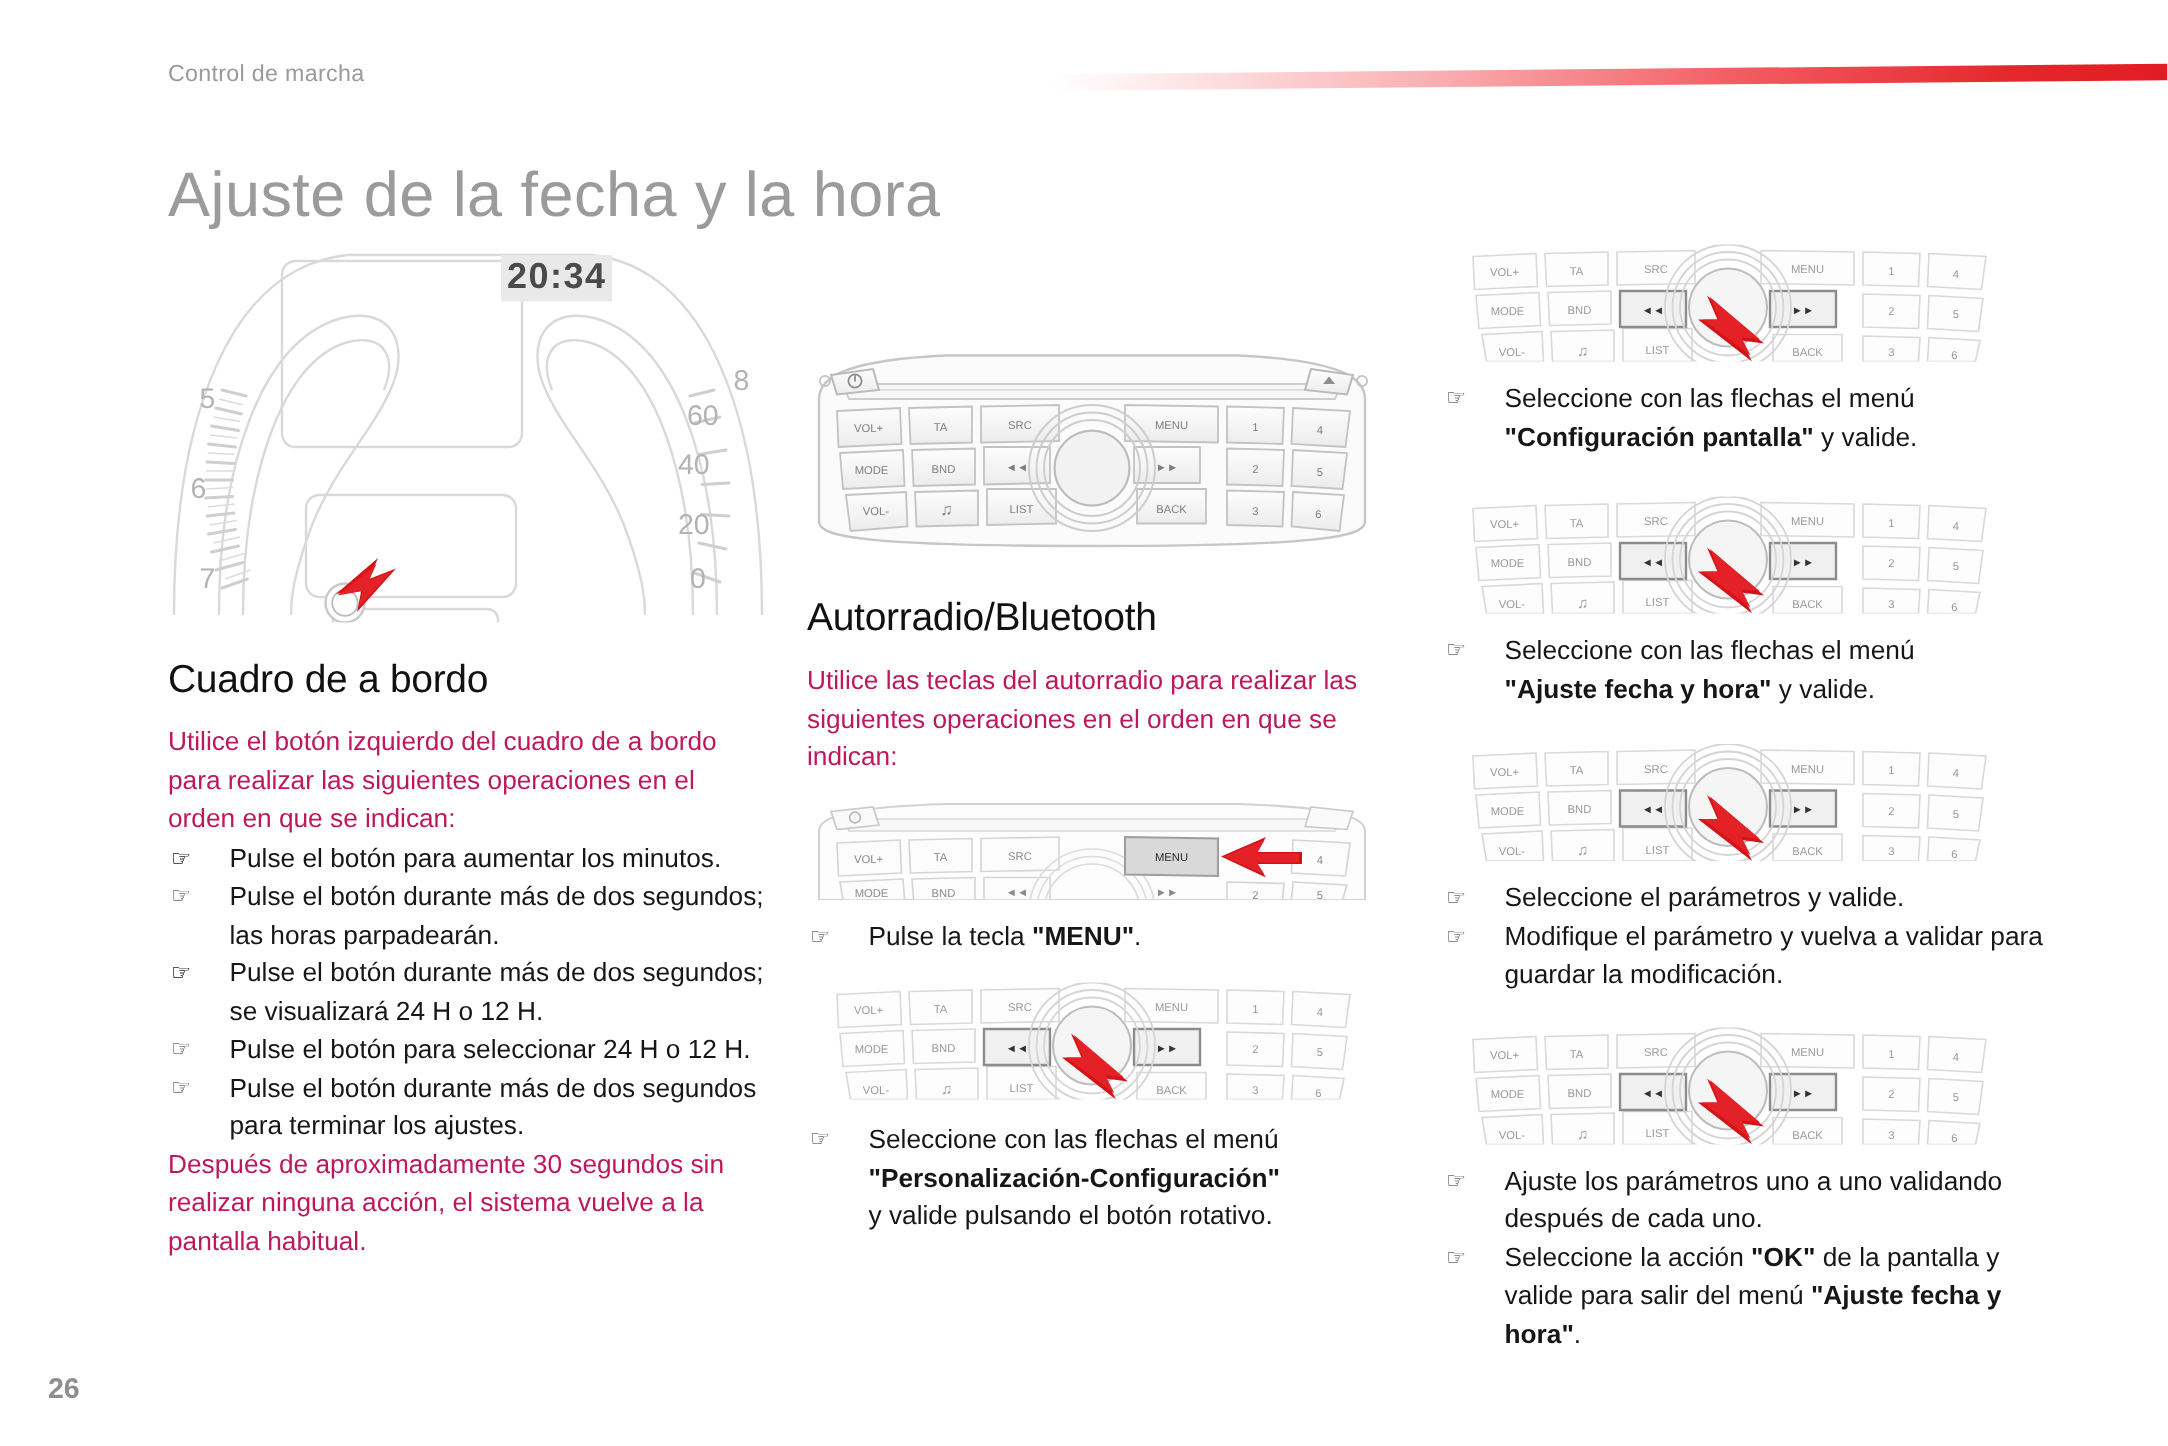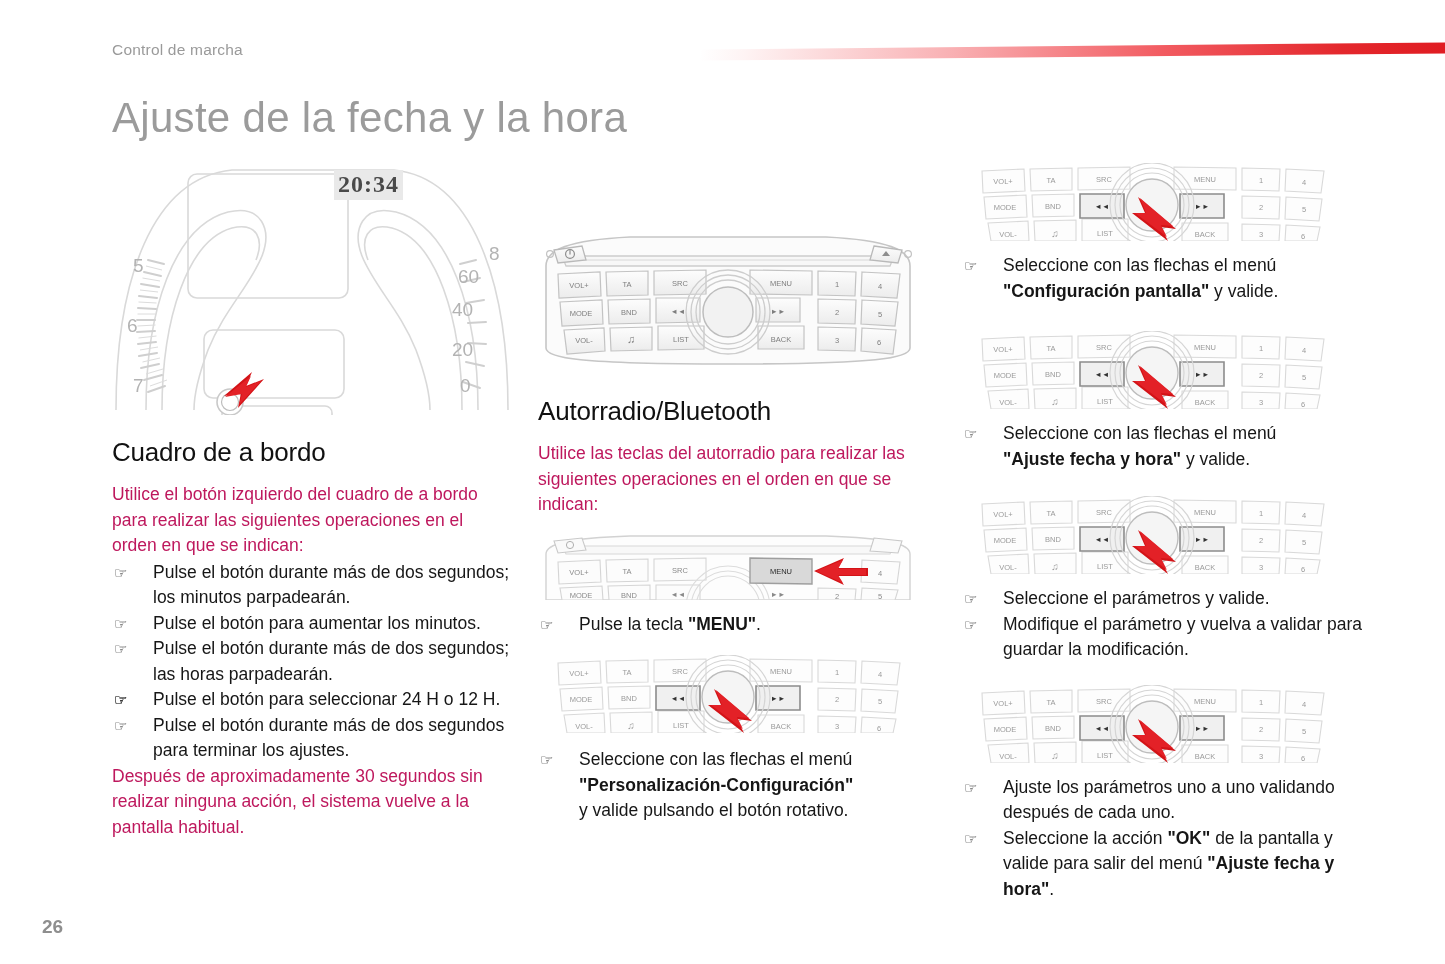--- a/index.html
+++ b/index.html
@@ -22,21 +22,21 @@
     background:linear-gradient(100deg,
        rgba(237,28,36,0) 0%,
        rgba(237,28,36,0.05) 6%,
        rgba(237,28,36,0.35) 34%,
        rgba(237,28,36,0.72) 62%,
        rgba(226,28,33,0.95) 86%,
        #e01c22 100%);
     transform:skewY(-0.55deg);
   }
   .page-title {
-    position:absolute; left:112px; top:94px;
+    position:absolute; left:112px; top:106px;
     font-size:42px; font-weight:400; color:#9b9b9b;
     letter-spacing:.3px;
     text-align:right;
   }
 
   
   .col { position:absolute; }
   .col-1 { left:112px; top:160px; width:400px; }
   .col-2 { left:538px; top:160px; width:400px; }
   .col-3 { left:962px; top:160px; width:420px; }
@@ -58,32 +58,32 @@
     position:absolute; left:2px; top:0px;
     font-size:15px; line-height:25.5px; color:#222;
   }
   .b { font-weight:bold; }
 
   
   .cluster { position:relative; width:400px; height:255px; }
   .cluster svg { display:block; }
   .lcd-time {
     position:absolute; left:222px; top:10px;
-    font-family:Liberation Serif, serif;
+    font-family:Liberation Sans, sans-serif;
     font-size:24px; letter-spacing:1px; font-weight:bold;
     color:#4a4a4a; background:#e9e9e9; padding:1px 4px 2px 4px;
   }
 
   
   .radio-wrap { position:relative; }
   .radio-wrap svg { display:block; }
 
   
   .folio {
-    position:absolute; left:42px; top:916px;
+    position:absolute; left:32px; top:916px;
     font-size:19px; font-weight:bold; color:#8e8e8e;
   }
 </style>
 </head>
 <body>
 
 <div class="page">
 
   <div class="running-head">Control de marcha</div>
   <div class="head-rule"></div>
@@ -167,25 +167,25 @@
           <path d="M113 237 L139 216 L134 227 L149 221 L127 245 L130 234 Z" fill="#e32127"></path>
         </g>
       </svg>
       <div class="lcd-time">20:34</div>
     </div>
 
     <h2 class="section" style="margin-top:22px;">Cuadro de a bordo</h2>
     <p class="body">Utilice el botón izquierdo del cuadro de a bordo para realizar las siguientes operaciones en el orden en que se indican:</p>
 
     <ul class="hand">
-      <li><span class="hand-ico">☞</span><span>Pulse el botón durante más de dos segundos; los minutos parpadearán.</span></li>
+      <li><span class="hand-ico">☞</span></li>
       <li><span class="hand-ico">☞</span><span>Pulse el botón para aumentar los minutos.</span></li>
       <li><span class="hand-ico">☞</span><span>Pulse el botón durante más de dos segundos; las horas parpadearán.</span></li>
       <li><span class="hand-ico">☞</span></li>
-      <li><span class="hand-ico">☞</span></li>
+      <li><span class="hand-ico">☞</span><span>Pulse el botón durante más de dos segundos; se visualizará 24 H o 12 H.</span></li>
       <li><span class="hand-ico">☞</span><span>Pulse el botón para seleccionar 24 H o 12 H.</span></li>
       <li><span class="hand-ico">☞</span><span>Pulse el botón durante más de dos segundos para terminar los ajustes.</span></li>
     </ul>
     <p class="body">Después de aproximadamente 30 segundos sin realizar ninguna acción, el sistema vuelve a la pantalla habitual.</p>
   </div>
 
   <div class="col col-2">
 
     <div class="radio-wrap" style="margin-top:70px;">
       <svg width="380" height="140" viewBox="0 0 380 140">

